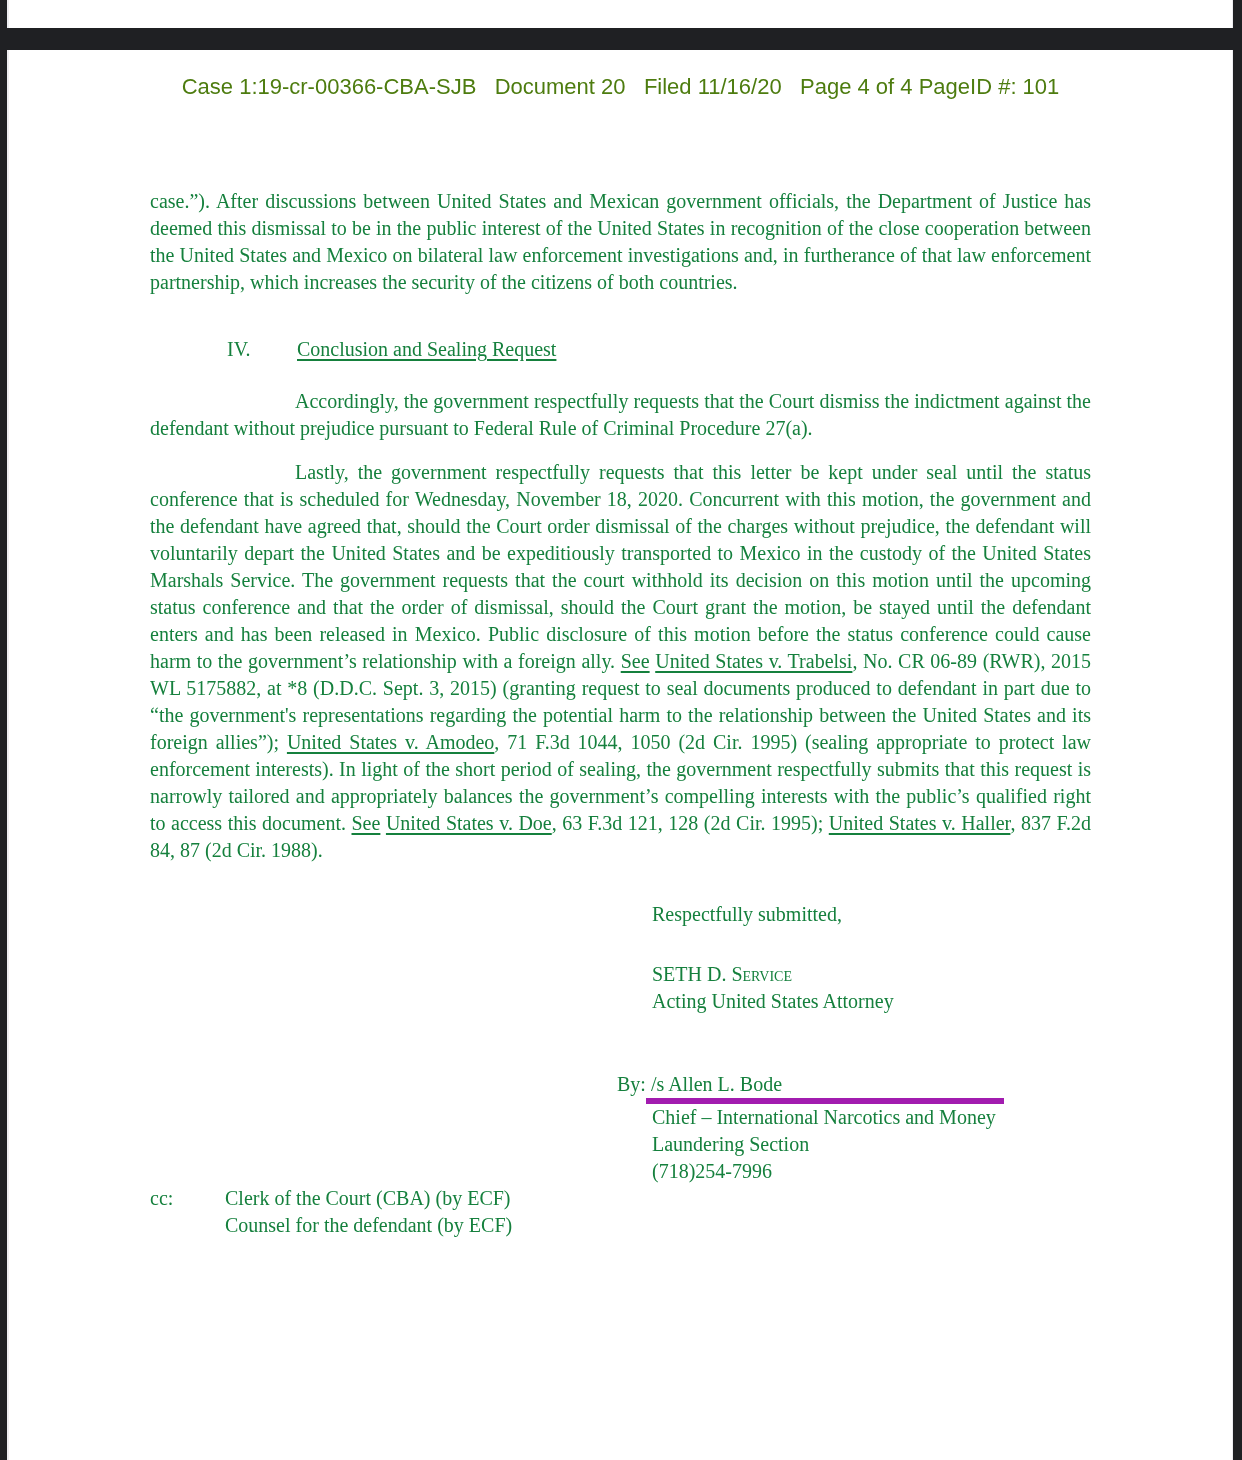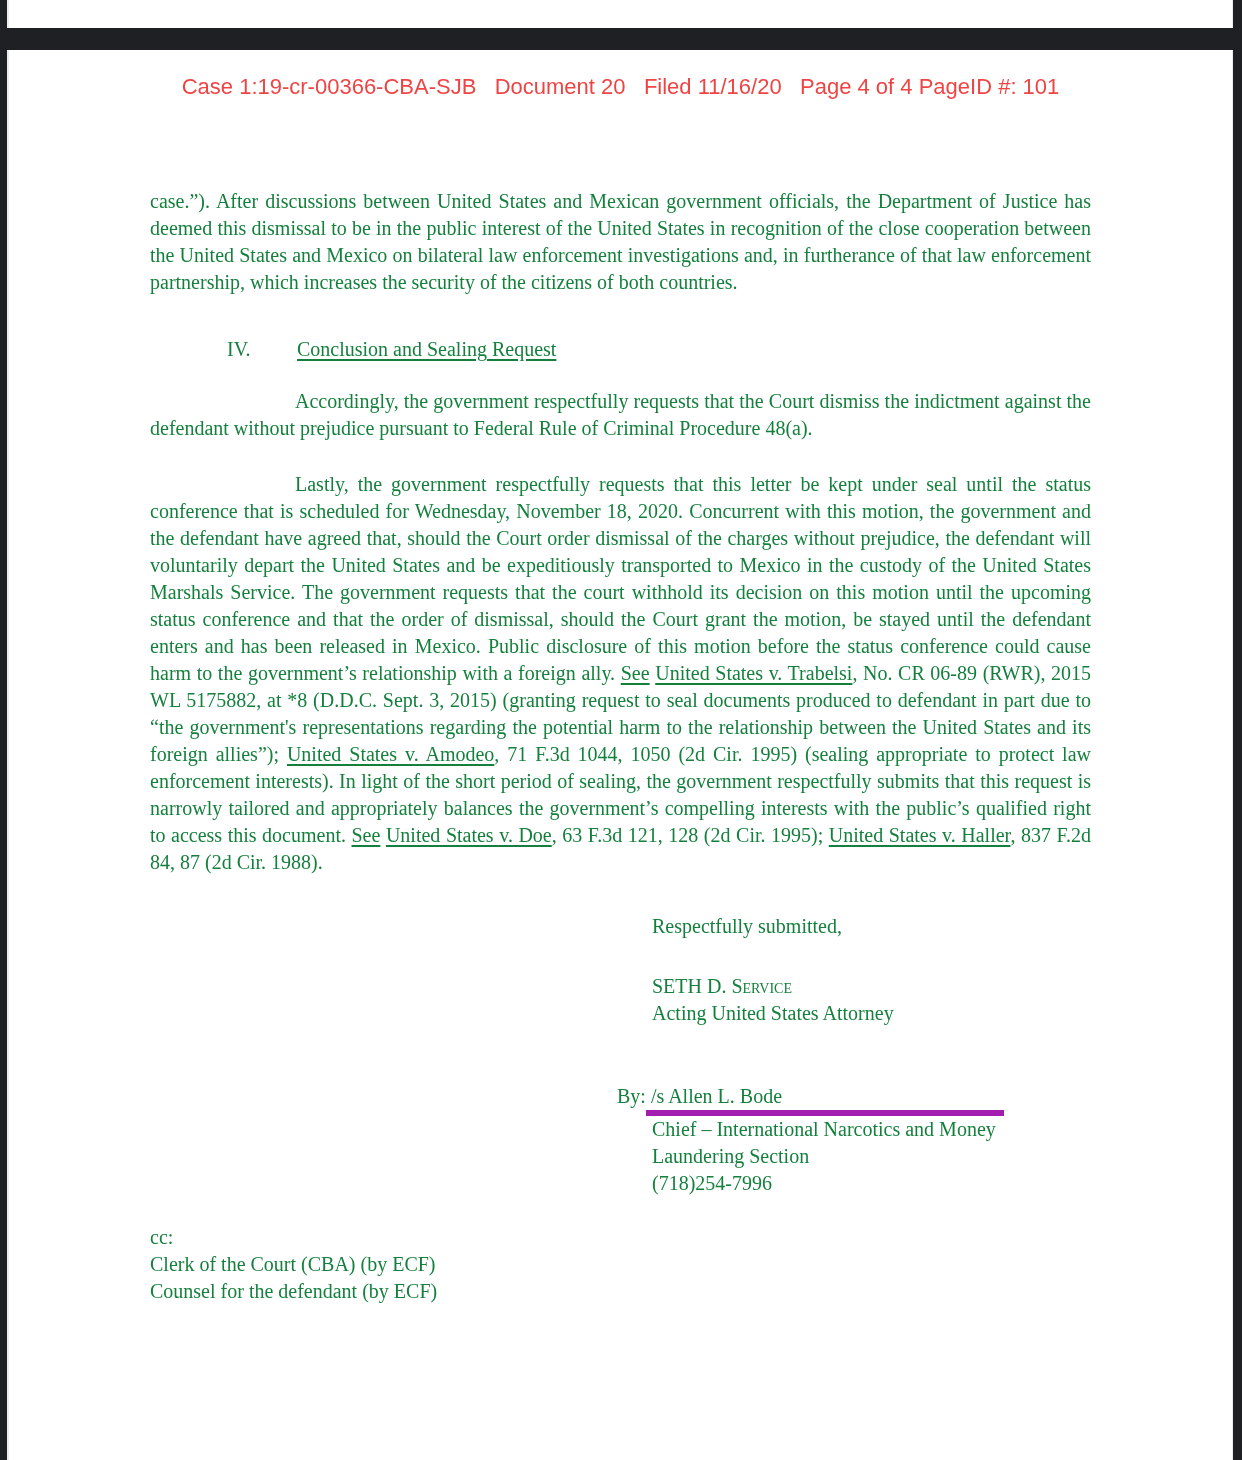--- a/index.html
+++ b/index.html
@@ -32,21 +32,21 @@
     border-left: 2px solid #ededf1;
     border-right: 1px solid #ededf1;
   }
   .stamp {
     margin-top: 23px;
     text-align: center;
     font-family: "Liberation Sans", sans-serif;
     font-size: 22px;
     line-height: 27px;
     white-space: pre;
-    color: #ef4444;
+    color: #4d7c0f;
   }
   .content {
     margin-left: 141px;
     margin-right: 141px;
     font-size: 20px;
     line-height: 27px;
     color: #15803d;
   }
   .para {
     text-align: justify;
@@ -62,55 +62,55 @@
     width: 70px;
   }
   .heading .title,
   .u {
     text-decoration: underline;
     text-decoration-thickness: 2px;
     text-underline-offset: 3px;
     font-family: Liberation Serif, serif;
   }
   .p2 { margin-top: 25px; }
-  .p3 { margin-top: 29px; }
+  .p3 { margin-top: 17px; }
   .sig-block { margin-top: 37px; margin-left: 502px; }
   .sig-name { font-variant: small-caps; }
   .name-block { margin-top: 33px; }
   .by-block { margin-top: 56px; }
   .by-line { margin-left: -35px; }
   .sig-line {
     display: inline-block;
     width: 358px;
     border-bottom: 6px solid #a21caf;
     white-space: pre;
     vertical-align: baseline;
   }
-  .cc-block { margin-top: 27px; display: flex; flex-direction: column; }
+  .cc-block { display: flex; }
   .cc-label { width: 75px; }
 </style>
 </head>
 <body>
 
 <div class="prev-page"></div>
 <div class="page-separator"></div>
 
 <div class="page">
 
   <div class="stamp">Case 1:19-cr-00366-CBA-SJB   Document 20   Filed 11/16/20   Page 4 of 4 PageID #: 101</div>
 
   <div class="content">
 
     <p class="para p1">case.”).  After discussions between United States and Mexican government officials, the Department of Justice has deemed this dismissal to be in the public interest of the United States in recognition of the close cooperation between the United States and Mexico on bilateral law enforcement investigations and, in furtherance of that law enforcement partnership, which increases the security of the citizens of both countries.</p>
 
     <div class="heading">
       <span class="num">IV.</span><span class="title">Conclusion and Sealing Request</span>
     </div>
 
-    <p class="para indent p2">Accordingly, the government respectfully requests that the Court dismiss the indictment against the defendant without prejudice pursuant to Federal Rule of Criminal Procedure 48(a).</p>
+    <p class="para indent p2">Accordingly, the government respectfully requests that the Court dismiss the indictment against the defendant without prejudice pursuant to Federal Rule of Criminal Procedure 27(a).</p>
 
     <p class="para indent p3"><span>Lastly, the government respectfully requests that this letter be kept under seal until the status conference that is scheduled for Wednesday, November 18, 2020.  Concurrent with this motion, the government and the defendant have agreed that, should the Court order dismissal of the charges without prejudice, the defendant will voluntarily depart the United States and be expeditiously transported to Mexico in the custody of the United States Marshals Service.  The government requests that the court withhold its decision on this motion until the upcoming status conference and that the order of dismissal, should the Court grant the motion, be stayed until the defendant enters and has been released in Mexico.  Public disclosure of this motion before the status conference could cause harm to the government’s relationship with a foreign ally.  </span><span class="u">See</span><span> </span><span class="u">United States v. Trabelsi</span><span>, No. CR 06-89 (RWR), 2015 WL 5175882, at *8 (D.D.C. Sept. 3, 2015) (granting request to seal documents produced to defendant in part due to “the government's representations regarding the potential harm to the relationship between the United States and its foreign allies”); </span><span class="u">United States v. Amodeo</span><span>, 71 F.3d 1044, 1050 (2d Cir. 1995) (sealing appropriate to protect law enforcement interests).  In light of the short period of sealing, the government respectfully submits that this request is narrowly tailored and appropriately balances the government’s compelling interests with the public’s qualified right to access this document.  </span><span class="u">See</span><span> </span><span class="u">United States v. Doe</span><span>, 63 F.3d 121, 128 (2d Cir. 1995); </span><span class="u">United States v. Haller</span><span>, 837 F.2d 84, 87 (2d Cir. 1988).</span></p>
 
     <div class="sig-block">
       <div>Respectfully submitted,</div>
       <div class="name-block">
         <div class="sig-name">SETH D. Service</div>
         <div>Acting United States Attorney</div>
       </div>
       <div class="by-block">

